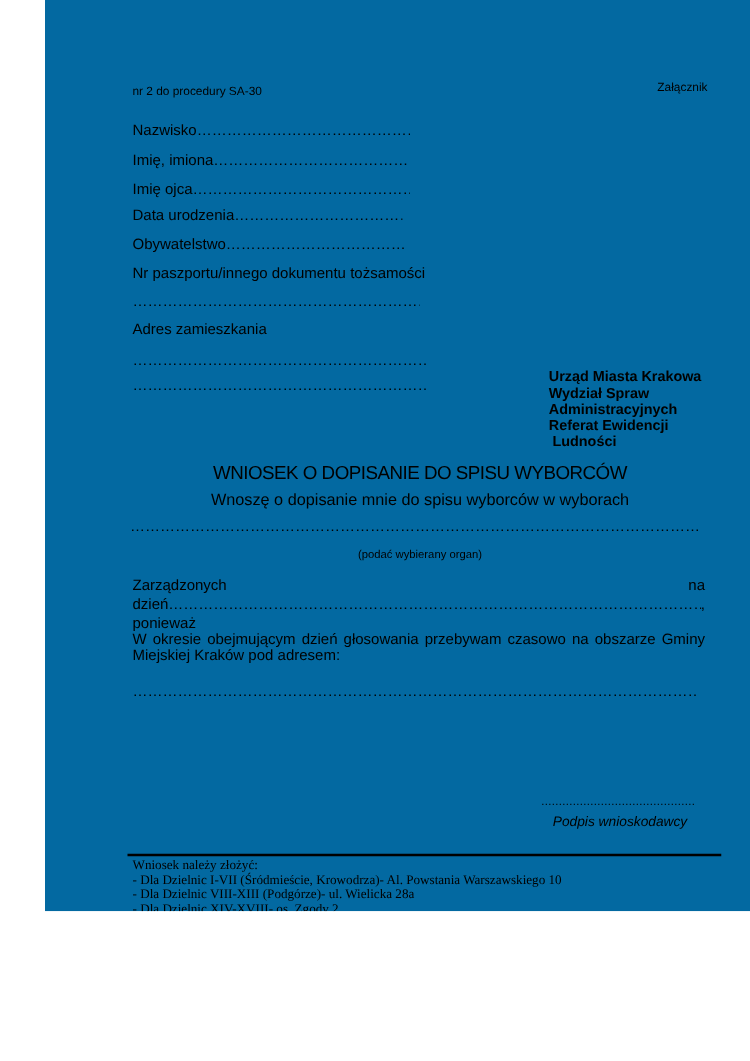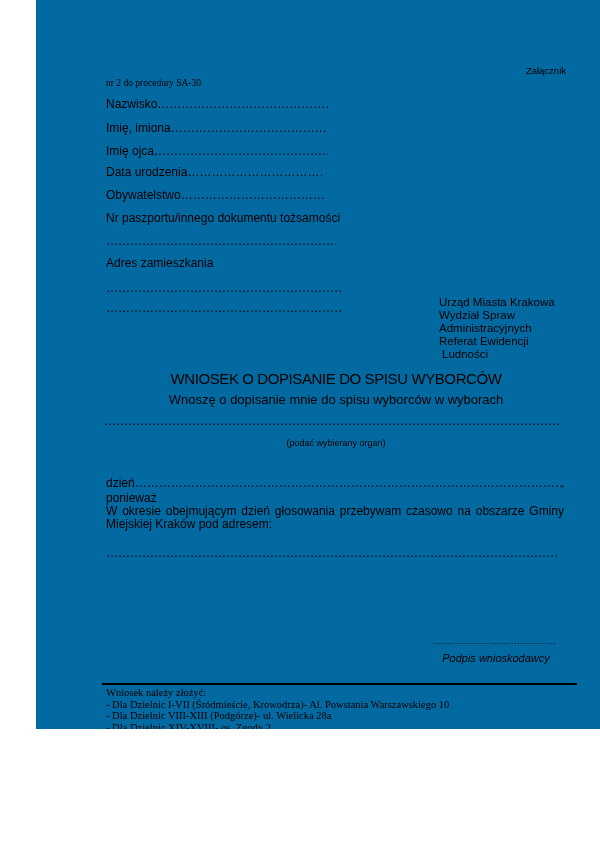--- a/index.html
+++ b/index.html
@@ -4,40 +4,40 @@
 <style>
   html,body { margin:0; padding:0; background:#ffffff; }
   .page {
     position:relative; width:600px; height:729px; background:#0369a1;
     color:#000; font-family:"Liberation Sans", sans-serif; overflow:hidden;margin-left:36px;
   }
   .abs { position:absolute; white-space:nowrap; }
   .clip { overflow:hidden; }
   .tiny   { font-size:9.5px;  line-height:11px; }
   .field  { font-size:12px;   line-height:14px; }
-  .office { font-size:11.5px; line-height:13px; font-weight:normal; }
+  .office { font-size:11.5px; line-height:13px; font-weight:bold; }
   .title  { font-size:15px;   line-height:17px; letter-spacing:-0.4px; text-align:center; }
   .subtitle { font-size:13px; line-height:15px; text-align:center; }
   .bodytxt { font-size:12px;  line-height:14px; }
   .hint   { font-size:9px;    line-height:11px; text-align:center; }
   .sigdots { font-size:9px;   line-height:10px; letter-spacing:0.3px; }
   .siglabel { font-size:11px; line-height:13px; font-style:italic; text-align:center; }
   .footer { font-family:Liberation Serif, serif; font-size:10.5px; line-height:11.7px; }
   .rule   { border-top:2px solid #000; height:0; }
   .flexline { display:flex; }
   .flexline .grow { flex:1 1 auto; overflow:hidden; white-space:nowrap; }
   .just { text-align:justify; text-align-last:justify; }
 </style>
 </head>
 <body>
 
 <div class="page">
 
   <div class="abs tiny" style="top:65px; right:70px;">Załącznik</div>
-  <div class="abs tiny" style="top:78px; left:70px;font-family:Liberation Serif, serif;">nr 2 do procedury SA-30</div>
+  <div class="abs tiny" style="top:68px; left:70px;">nr 2 do procedury SA-30</div>
 
   <div class="abs field clip" style="top:97px;  left:70px; width:222px;">Nazwisko…………………………………………………</div>
   <div class="abs field clip" style="top:121px; left:70px; width:220px;">Imię, imiona………………………………………………</div>
   <div class="abs field clip" style="top:144px; left:70px; width:222px;">Imię ojca…………………………………………………</div>
   <div class="abs field clip" style="top:165px; left:70px; width:216px;">Data urodzenia……………………………………………</div>
   <div class="abs field clip" style="top:188px; left:70px; width:218px;">Obywatelstwo……………………………………………</div>
   <div class="abs field" style="top:211px; left:70px;">Nr paszportu/innego dokumentu tożsamości</div>
   <div class="abs field clip" style="top:234px; left:70px; width:230px;">………………………………………………………………</div>
   <div class="abs field" style="top:256px; left:70px;">Adres zamieszkania</div>
   <div class="abs field clip" style="top:281px; left:70px; width:235px;">………………………………………………………………</div>
@@ -50,20 +50,24 @@
     <div class="office">Referat Ewidencji</div>
     <div class="office" style="padding-left:3px;">Ludności</div>
   </div>
 
   <div class="abs title" style="top:370px; left:0; width:600px;">WNIOSEK O DOPISANIE DO SPISU WYBORCÓW</div>
   <div class="abs subtitle" style="top:392px; left:0; width:600px;">Wnoszę o dopisanie mnie do spisu wyborców w wyborach</div>
 
   <div class="abs bodytxt clip" style="top:414px; left:68px; width:456px;">………………………………………………………………………………………………………</div>
   <div class="abs hint" style="top:438px; left:0; width:600px;">(podać wybierany organ)</div>
 
+  <div class="abs bodytxt flexline" style="top:461px; left:70px; width:458px; justify-content:space-between;">
+    <span>Zarządzonych</span>
+    <span>na</span>
+  </div>
   <div class="abs bodytxt flexline" style="top:476px; left:70px; width:458px;">
     <span>dzień</span>
     <span class="grow">………………………………………………………………………………………………………</span>
     <span>,</span>
   </div>
   <div class="abs bodytxt" style="top:491px; left:70px;">ponieważ</div>
   <div class="abs bodytxt just" style="top:504px; left:70px; width:458px;">W okresie obejmującym dzień głosowania przebywam czasowo na obszarze Gminy</div>
   <div class="abs bodytxt" style="top:517px; left:70px;">Miejskiej Kraków pod adresem:</div>
 
   <div class="abs bodytxt clip" style="top:546px; left:70px; width:452px;">………………………………………………………………………………………………………</div>

